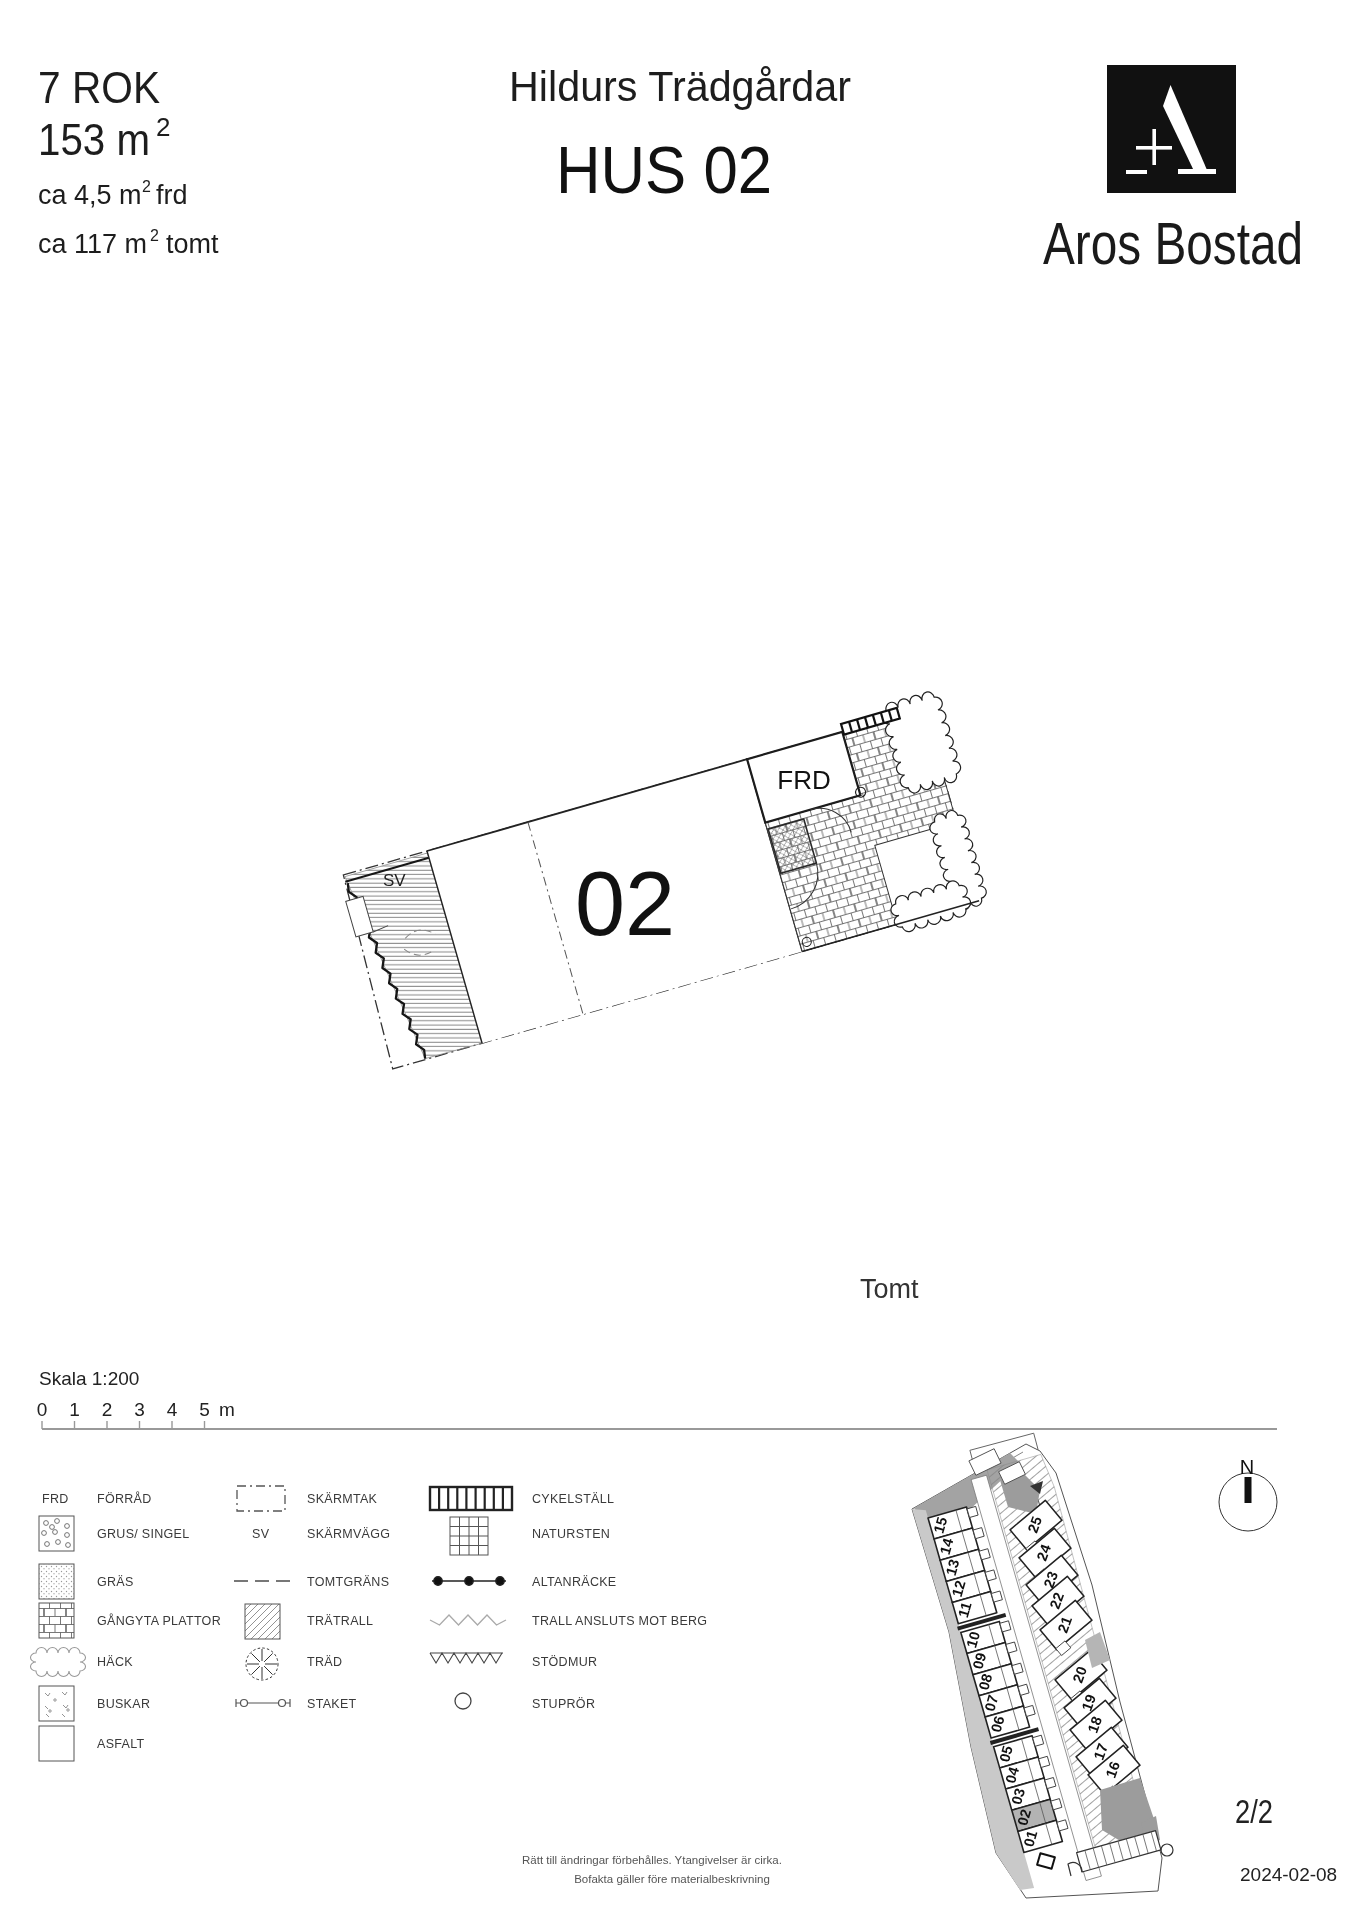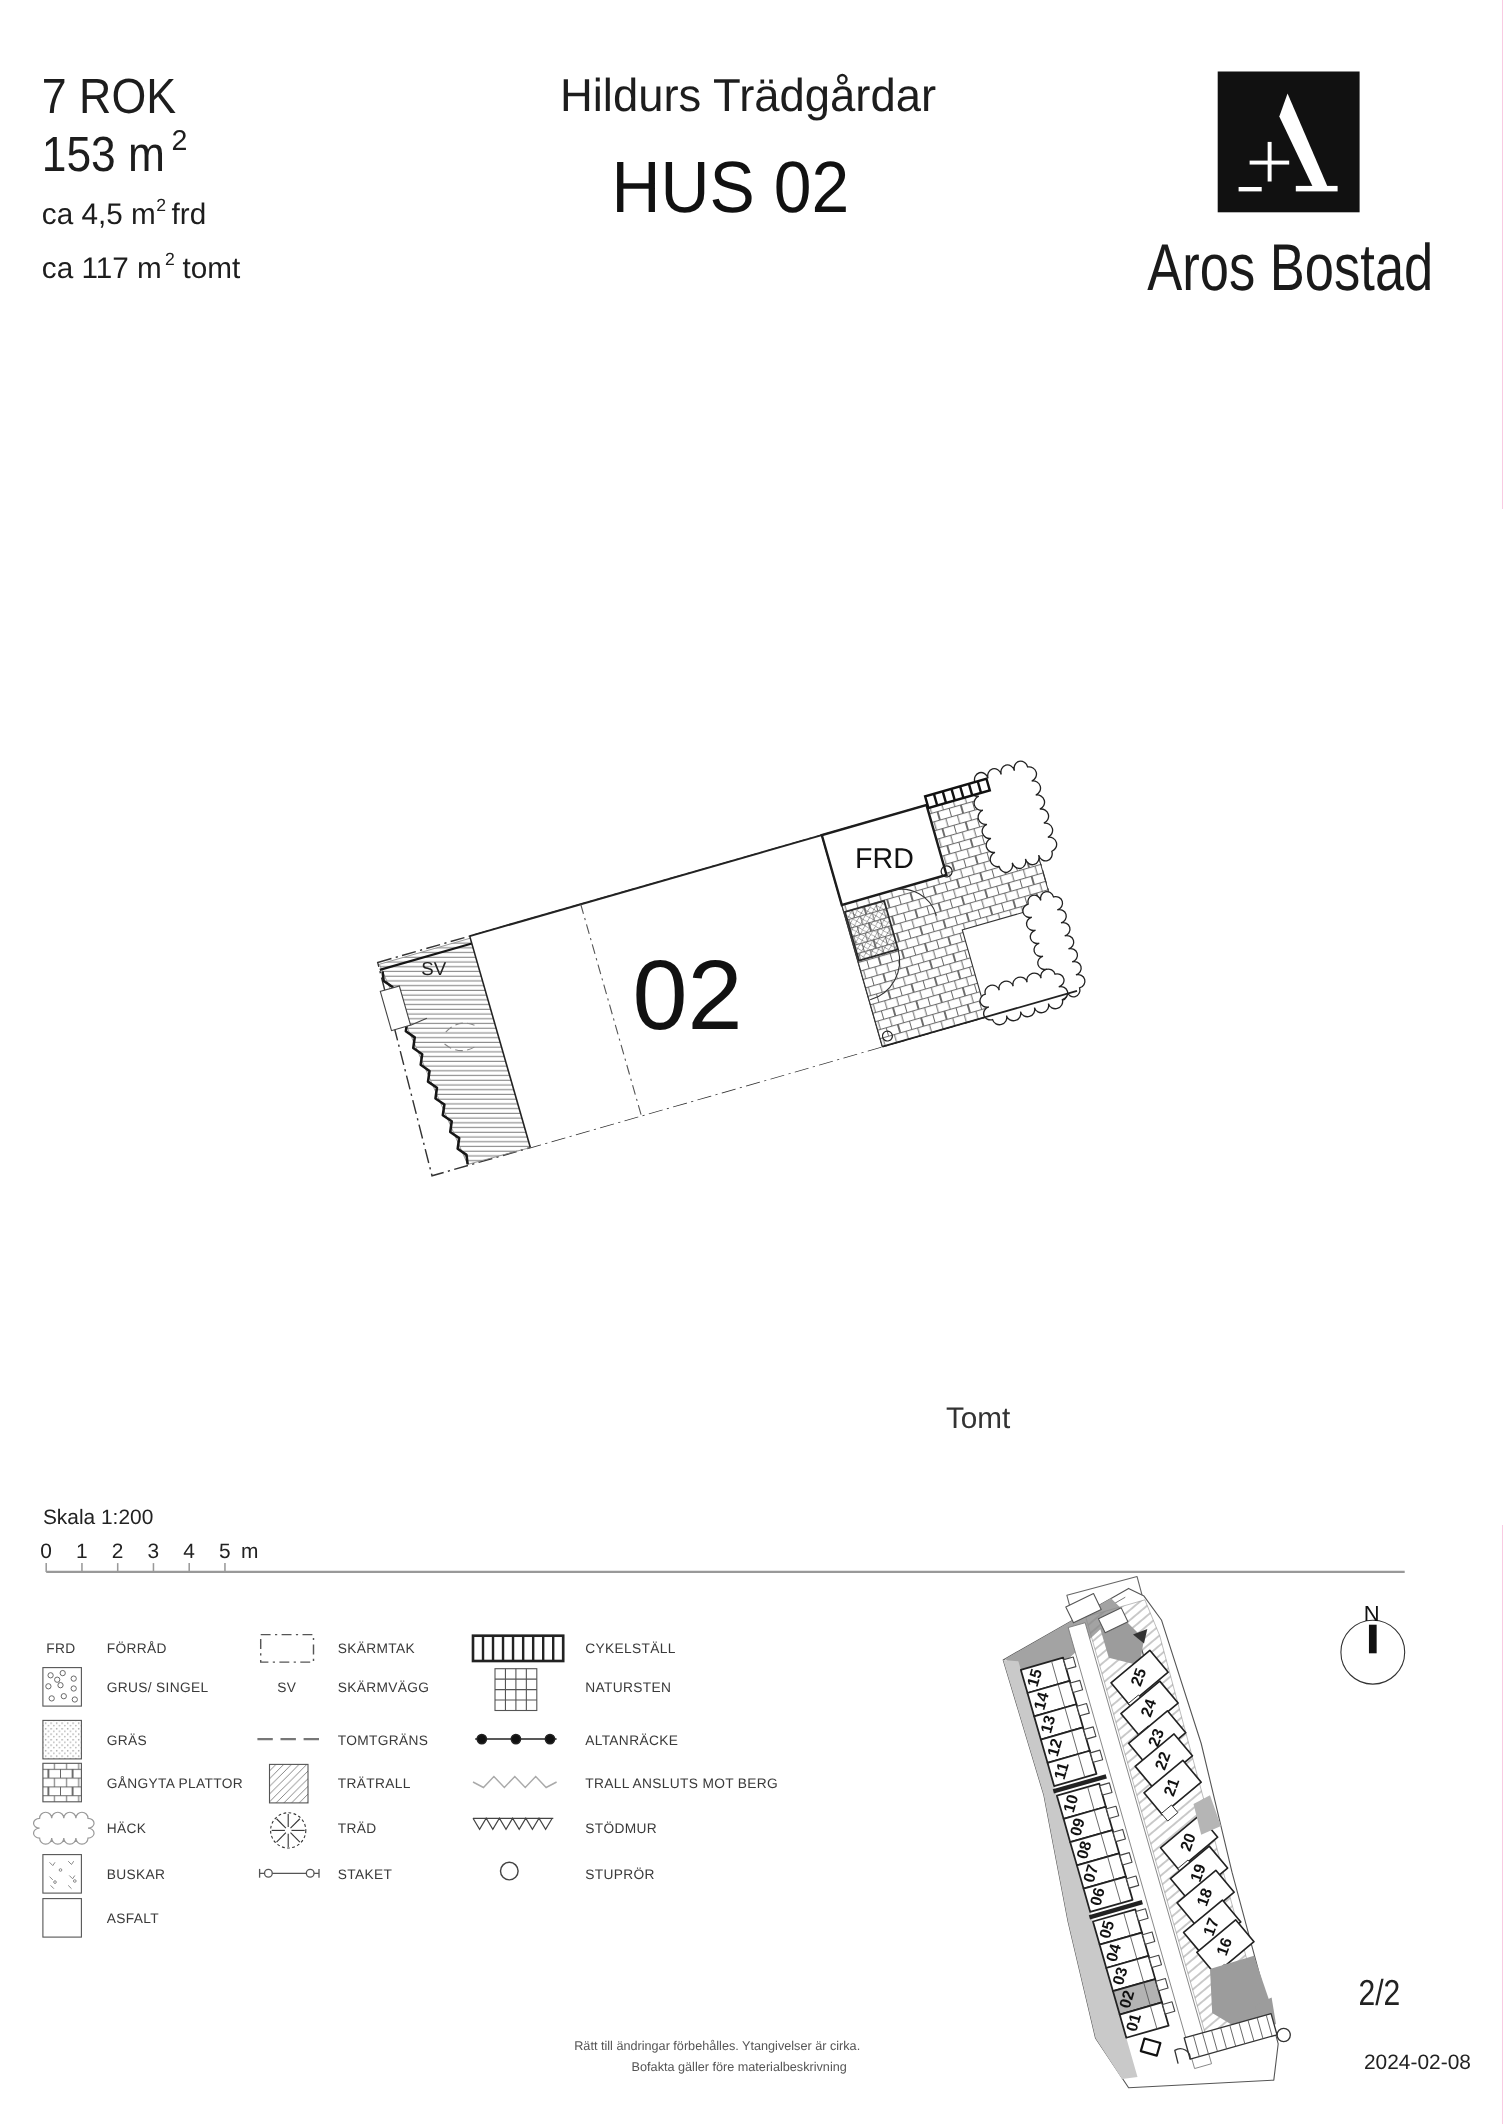--- a/index.html
+++ b/index.html
@@ -1,17 +1,17 @@
 <!DOCTYPE html>
 <html><head>
 <meta charset="utf-8">
 <title>Hildurs Trädgårdar HUS 02</title>
 <style>
 html,body { margin:0; padding:0; background:#ffffff; }
-#page { position:relative; width:1366px; height:1931px; background:#ec4899; overflow:hidden; }
+#page { position:relative; width:1366px; height:1931px; background:#a3a3a3; overflow:hidden; }
 </style>
 </head>
 <body>
 
 <div id="page">
 <svg width="1366" height="1931" viewBox="0 0 1366 1931">
 <defs>
 <pattern id="deckhatch" width="6" height="4.3" patternUnits="userSpaceOnUse" patternTransform="rotate(16)">
 <line x1="0" y1="2" x2="6" y2="2" stroke="#777" stroke-width="0.9"></line>
 </pattern>

